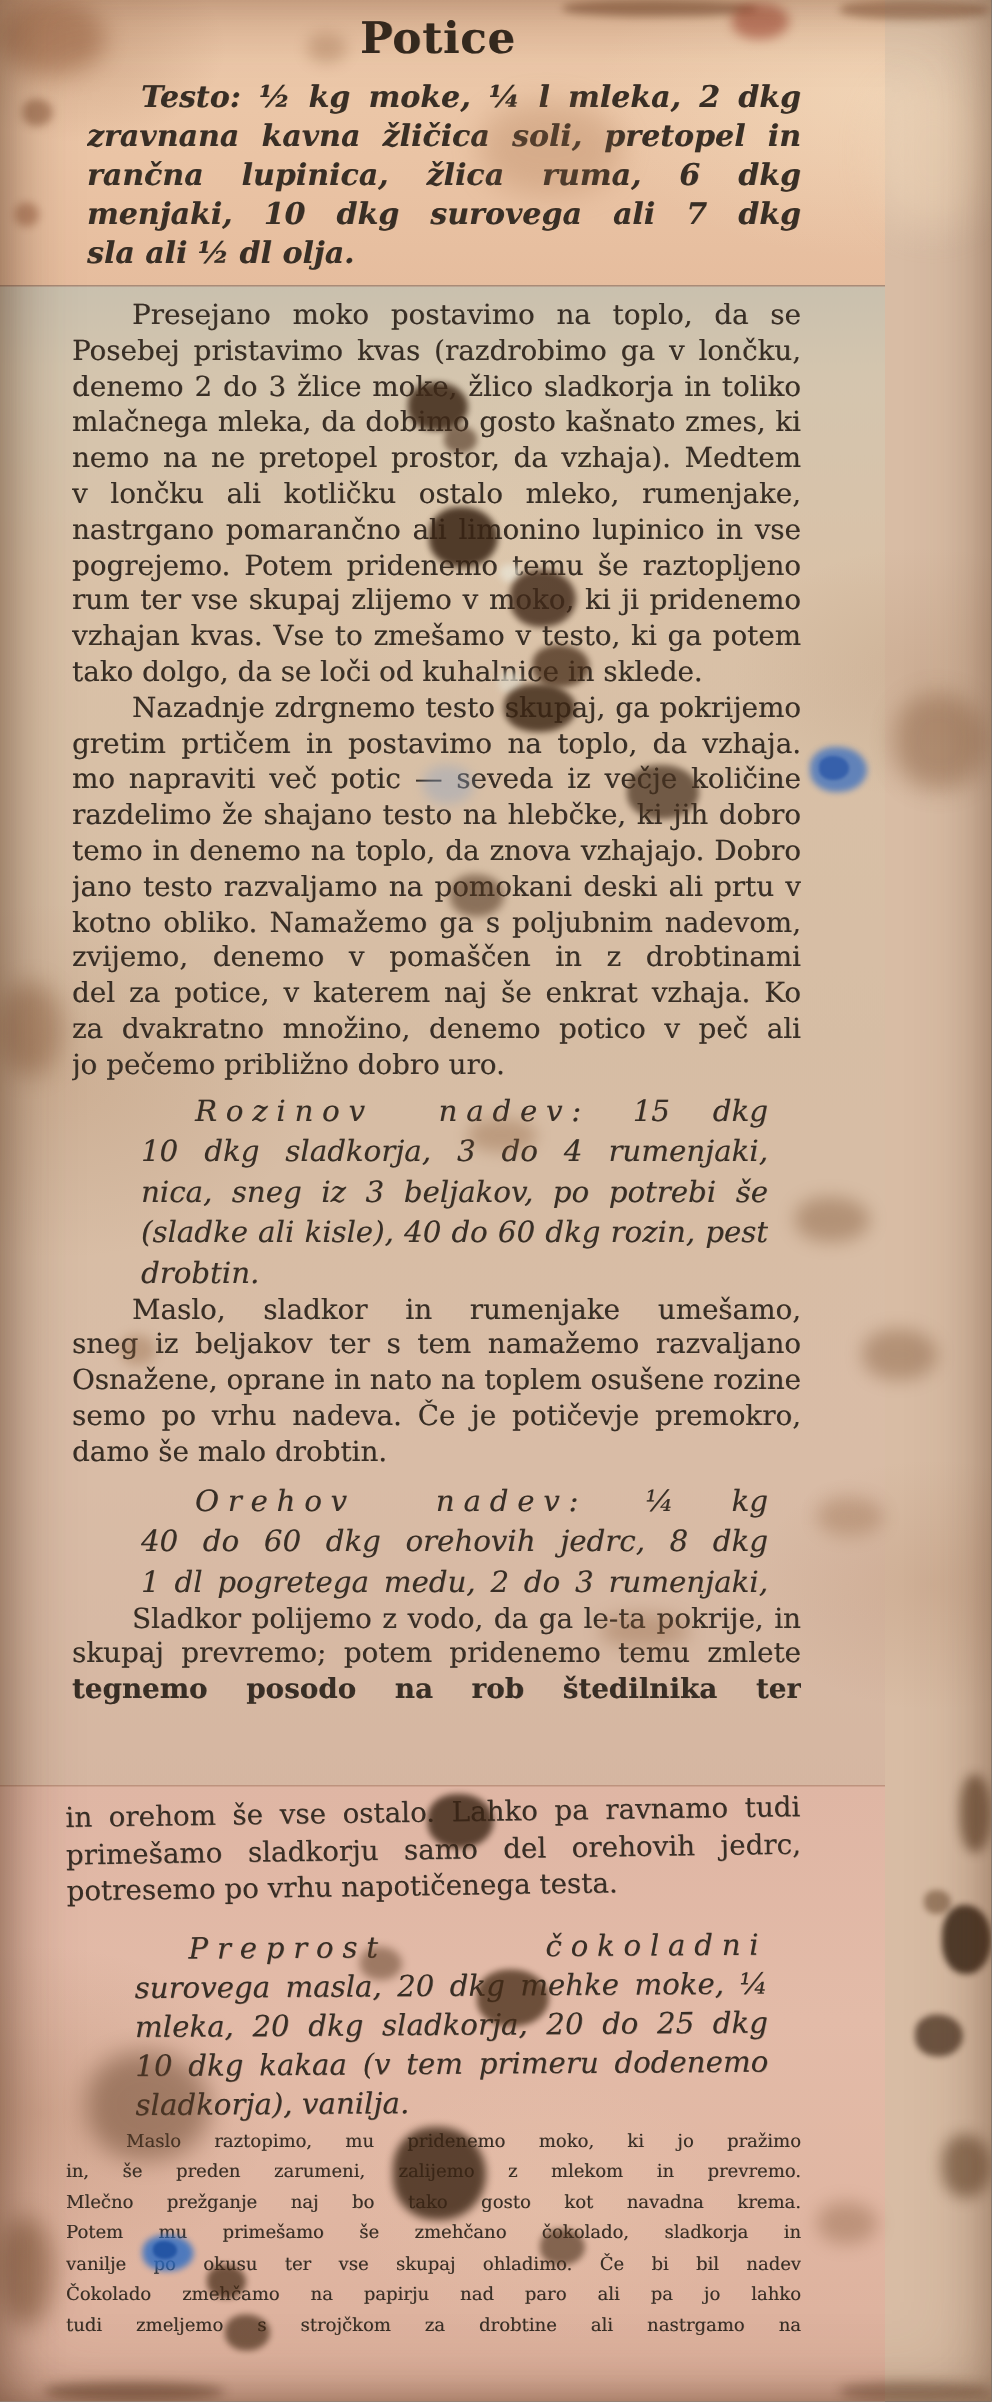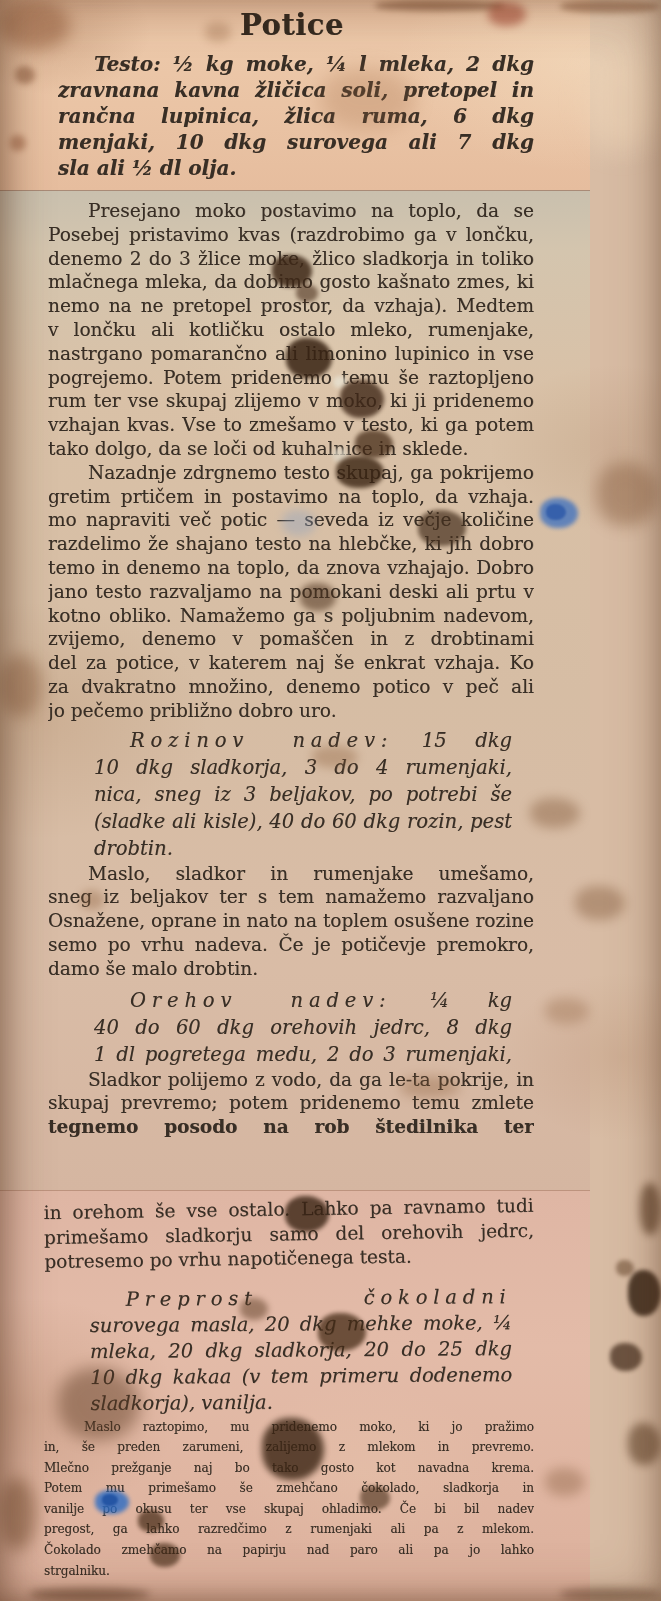--- a/index.html
+++ b/index.html
@@ -149,23 +149,22 @@
           <div class="line">mleka, 20 dkg sladkorja, 20 do 25 dkg čokolade ali</div>
           <div class="line">10 dkg kakaa (v tem primeru dodenemo še 10 dkg</div>
           <div class="line last">sladkorja), vanilja.</div>
         </div>
         <div class="para body">
           <div class="line first">Maslo raztopimo, mu pridenemo moko, ki jo pražimo</div>
           <div class="line">in, še preden zarumeni, zalijemo z mlekom in prevremo.</div>
           <div class="line">Mlečno prežganje naj bo tako gosto kot navadna krema.</div>
           <div class="line">Potem mu primešamo še zmehčano čokolado, sladkorja in</div>
           <div class="line">vanilje po okusu ter vse skupaj ohladimo. Če bi bil nadev</div>
-          <div class="line">pregost, ga lahko razredčimo z rumenjaki ali pa z mlekom.</div>
           <div class="line">Čokolado zmehčamo na papirju nad paro ali pa jo lahko</div>
-          <div class="line last">strgalniku.</div>
+          <div class="line">tudi zmeljemo s strojčkom za drobtine ali nastrgamo na</div>
         </div>
       </div>
   </section>
   <div class="mottle"></div>
   <div id="stains">
       <div class="stain" style="left: 0px; top: 0px; width: 70px; height: 50px; background: rgb(138, 81, 48); opacity: 0.45; filter: blur(8px);"></div>
       <div class="stain" style="left: 375px; top: 0px; width: 130px; height: 11px; background: rgb(110, 66, 38); opacity: 0.55; filter: blur(3px);"></div>
       <div class="stain" style="left: 560px; top: 0px; width: 100px; height: 13px; background: rgb(122, 74, 44); opacity: 0.5; filter: blur(3px);"></div>
       <div class="stain" style="left: 488px; top: 2px; width: 38px; height: 24px; background: rgb(147, 48, 30); opacity: 0.5; filter: blur(4px);"></div>
       <div class="stain" style="left: 205px; top: 22px; width: 26px; height: 20px; background: rgb(138, 90, 56); opacity: 0.3; filter: blur(5px);"></div>

